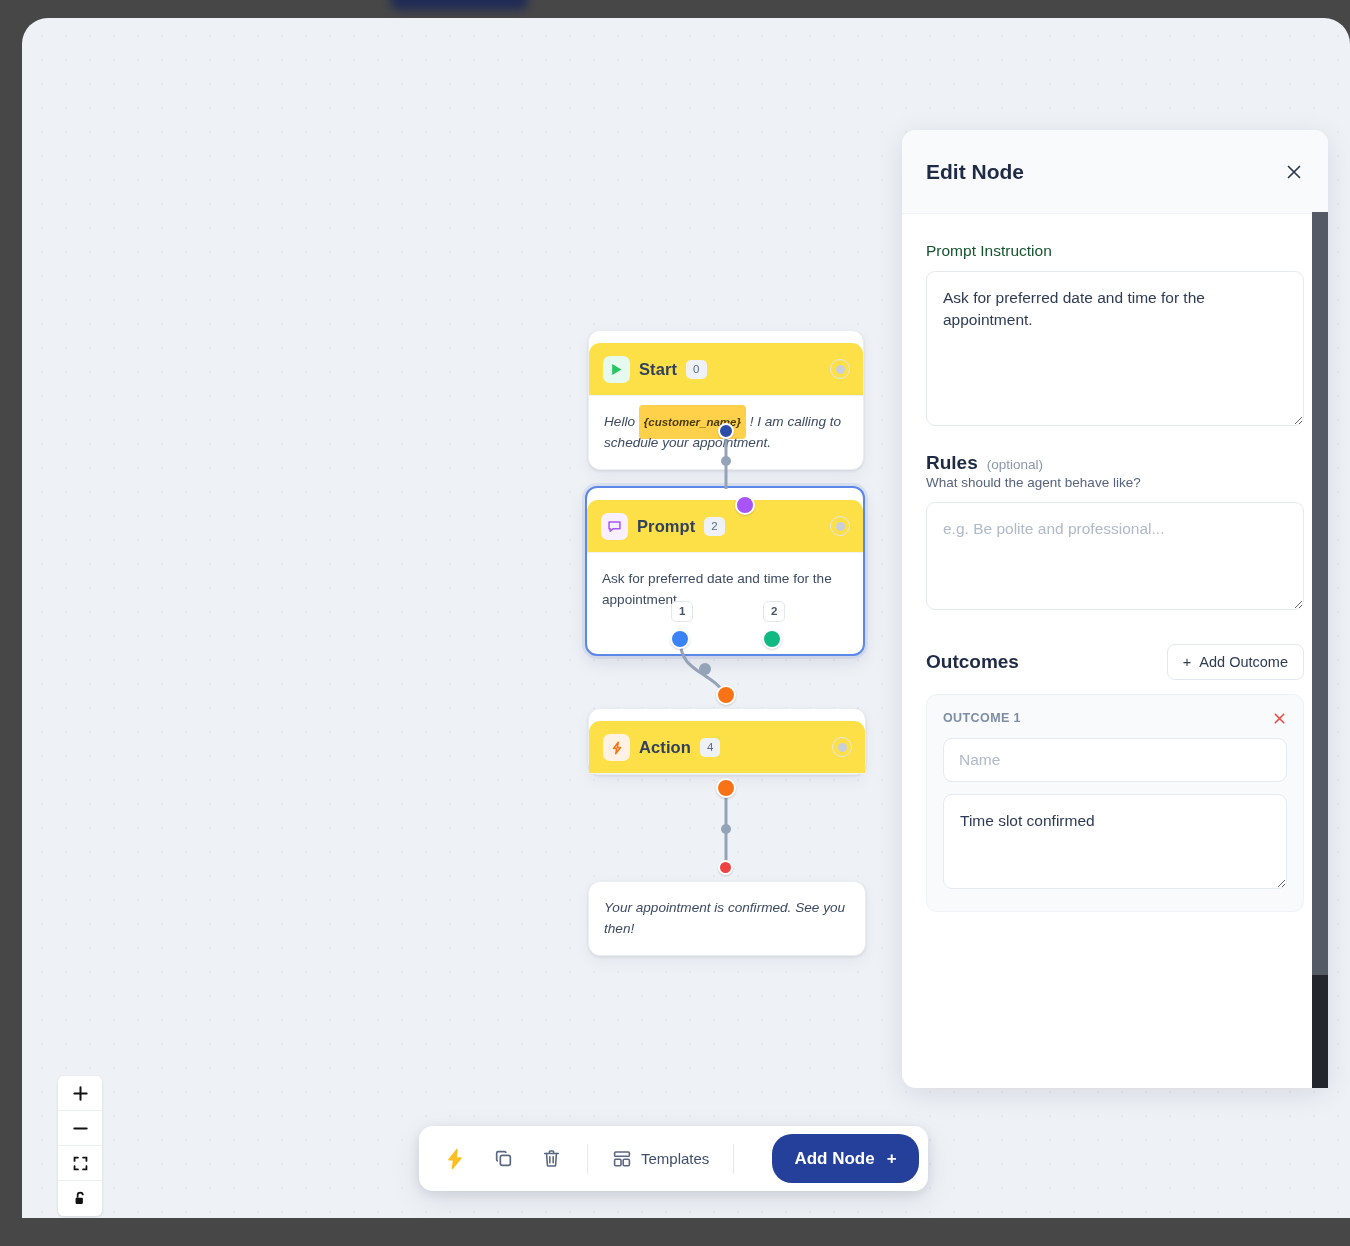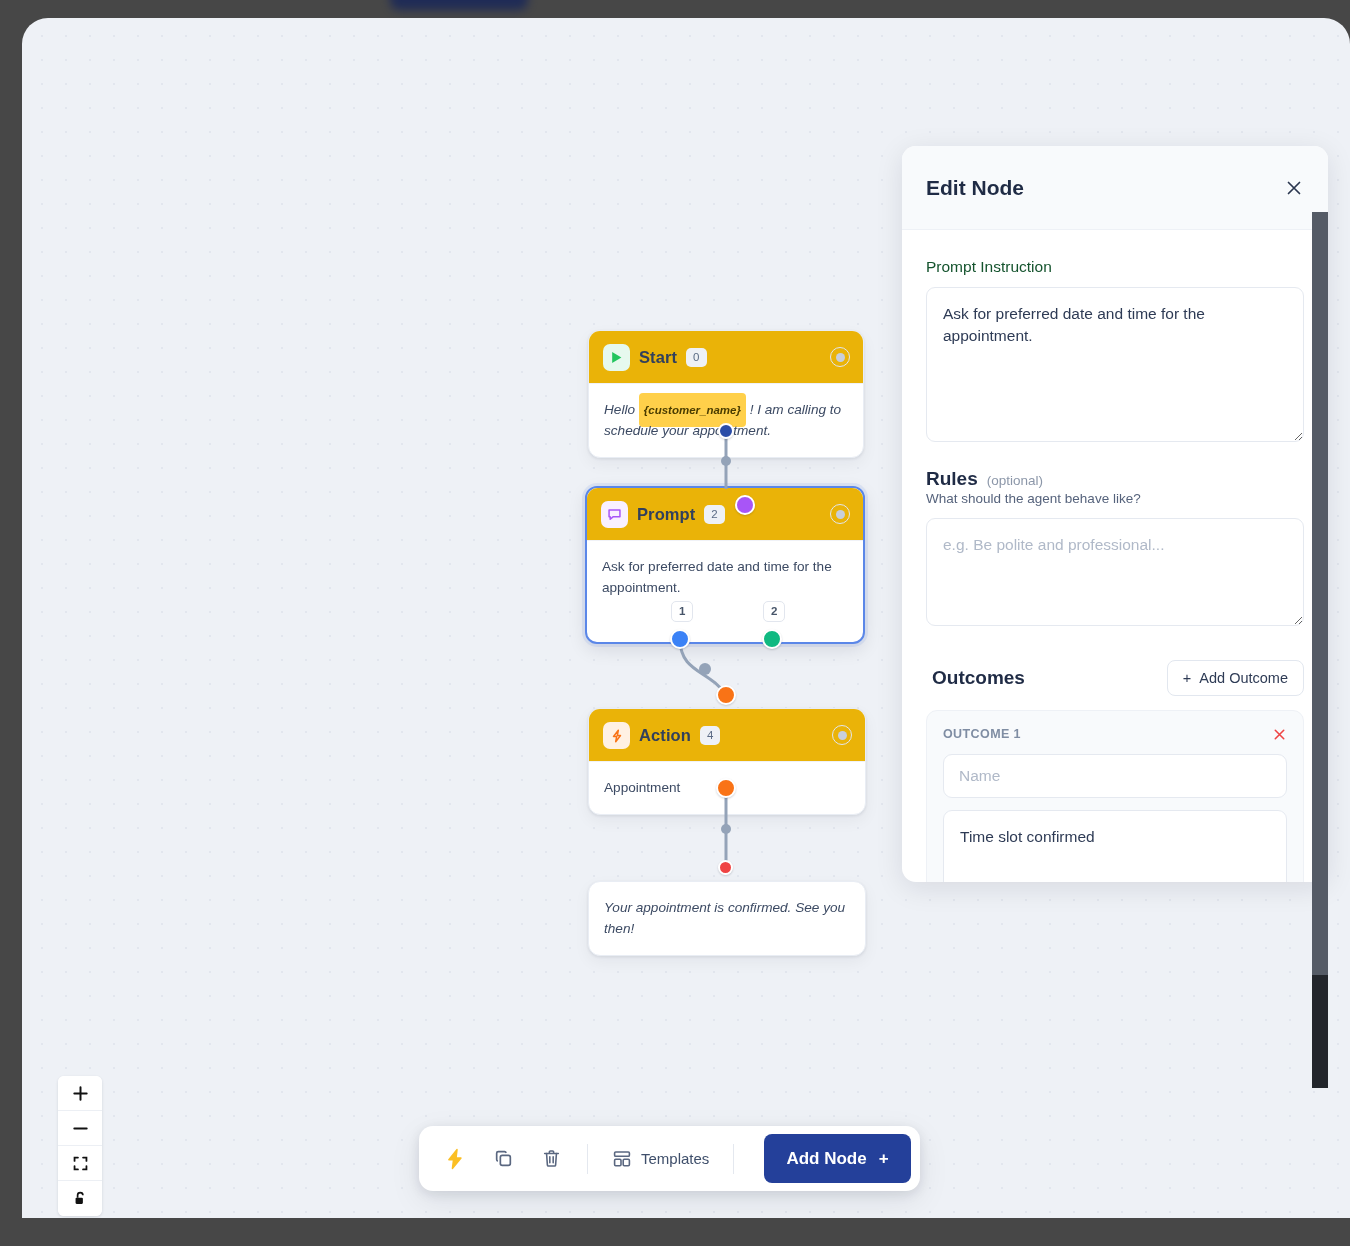--- a/index.html
+++ b/index.html
@@ -47,23 +47,24 @@
     border: 1px solid #e9edf4;
   }
   .node.selected {
     border: 2px solid #5b87e8;
     box-shadow: 0 0 0 3px rgba(91,135,232,.12), 0 6px 18px rgba(16,24,40,.10);
   }
   .node-header {
     display: flex; align-items: center; gap: 9px;
     padding: 13px 14px 12px 14px;
     border-bottom: 1px solid #f0f2f7;
-    background: #eab308;
+    background: #fde047;
     border-top-left-radius: 11px; border-top-right-radius: 11px;
     position: relative;
+    margin-top: 12px;
   }
   .node-icon {
     width: 27px; height: 27px; border-radius: 7px;
     display: flex; align-items: center; justify-content: center;
     flex: 0 0 auto;
   }
   .node-title {
     font-size: 16.5px; font-weight: bold; color: #31405c;
     letter-spacing: .1px;
   }
@@ -146,31 +147,31 @@
   }
   .tb-sep { width: 1px; height: 30px; background: #e4e8ef; margin: 0 10px; }
   .tb-templates {
     display: flex; align-items: center; gap: 9px;
     padding: 0 10px; height: 44px; cursor: pointer;
     font-size: 15px; color: #3f4f6b;
   }
   #add-node-button {
     display: flex; align-items: center; gap: 12px;
     background: #24409a; color: #fff;
-    border: none; border-radius: 8px;
+    border: none; border-radius: 20px;
     height: 49px; padding: 0 22px;
     font-size: 17px; font-weight: bold; cursor: pointer;
     font-family: "Liberation Sans", sans-serif;
-    margin-left: 16px;
+    margin-left: 24px;
   }
 
   
   #edit-panel {
-    position: absolute; left: 902px; top: 146px;
-    width: 426px; height: 736px;
+    position: absolute; left: 902px; top: 130px;
+    width: 426px; height: 958px;
     background: #ffffff;
     border-radius: 14px 14px 14px 14px;
     box-shadow: 0 6px 28px rgba(16,24,40,.10);
     z-index: 30;
     overflow: hidden;
   }
   #panel-header {
     height: 84px; background: #f8fafc;
     display: flex; align-items: center; justify-content: space-between;
     padding: 0 24px;
@@ -197,21 +198,21 @@
   #prompt-instruction-textarea { height: 155px; }
   #rules-textarea { height: 108px; }
 
   .rules-head { display: flex; align-items: baseline; gap: 9px; }
   #rules-title { font-size: 19px; font-weight: bold; color: #1f2b45; }
   #rules-optional { font-size: 13.5px; color: #8c97a9; }
   #rules-sub { font-size: 13.5px; color: #56637c; margin: 1px 0 12px 0; }
 
   .outcomes-head {
     display: flex; align-items: center; justify-content: space-between;
-    margin: 30px 0 14px 6px;
+    margin: 30px 0 14px 0;
   }
   #outcomes-title { font-size: 19px; font-weight: bold; color: #1f2b45; }
   #add-outcome-button {
     display: flex; align-items: center; gap: 8px;
     background: #fff; border: 1px solid #e2e7ef; border-radius: 8px;
     height: 36px; padding: 0 15px;
     font-size: 14.5px; color: #2e3b55; cursor: pointer;
     font-family: "Liberation Sans", sans-serif;
   }
   .outcome-card {
@@ -317,21 +318,20 @@
         <svg width="14" height="14" viewBox="0 0 16 16" fill="none" stroke="#f97316" stroke-width="1.7" stroke-linejoin="round" stroke-linecap="round">
           <path d="M9.5 1.5 L4 8.6 h3.6 L6.5 14.5 L12 7.4 H8.4 z"></path>
         </svg>
       </span>
       <span class="node-title">Action</span>
       <span class="node-badge">4</span>
       <span class="node-status">
           <i></i>
         </span>
     </div>
-    <div class="node-body">Appointment</div>
   </div>
   <span class="handle h-orange" style="left:694px; top:667px; width:20px; height:20px;"></span>
   <span class="handle h-orange" style="left:694px; top:760px; width:20px; height:20px;"></span>
 
   <div class="node" style="left:566px; top:863px; width:278px;">
     <div class="node-body italic">Your appointment is confirmed. See you then!</div>
   </div>
   <span class="handle h-red" style="left:696px; top:842px; width:15px; height:15px;"></span>
 
   <div id="zoom-controls">

